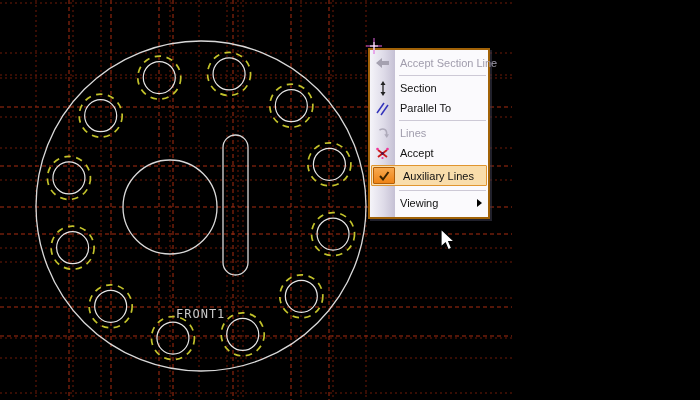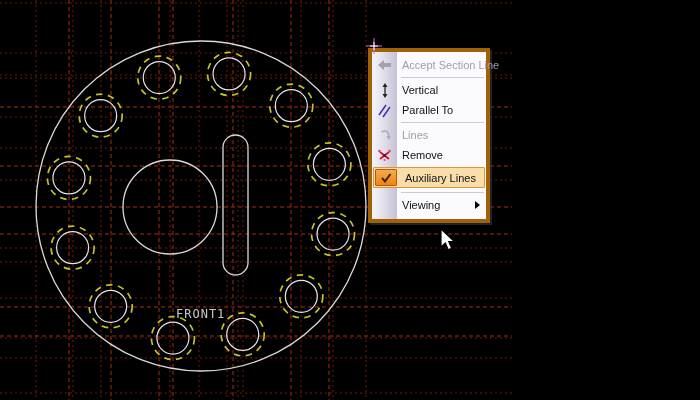--- a/index.html
+++ b/index.html
@@ -14,21 +14,21 @@
   .geo{fill:none;stroke:#d9d9d9;stroke-width:1.3;}
   .hole{fill:none;stroke:#e6e6e6;stroke-width:1.2;}
   .thread{fill:none;stroke:#c2c22a;stroke-width:1.7;stroke-dasharray:6.5 5.5;}
   #view-label{
     position:absolute;color:#c9c9c9;font-size:12px;letter-spacing:1px;
     font-family:"DejaVu Sans Mono",monospace;
   }
   
   .menu{
     position:absolute;width:122px;background:#fbfafd;
-    border:4px solid #a16207;box-shadow:2px 2px 0 rgba(60,60,80,.55);
+    border:2px solid #a16207;box-shadow:2px 2px 0 rgba(60,60,80,.55);
     padding:3px 0 4px 0;box-sizing:border-box;font-size:11px;color:#111;
   }
   .menu::before{
     content:"";position:absolute;left:0;top:0;bottom:0;width:25px;
     background:linear-gradient(to right,#f5f4f9 0%,#dedbe8 55%,#c5c0d4 100%);
   }
   .mi{position:relative;display:flex;align-items:center;height:20px;z-index:1;}
   .mi .ic{width:25px;display:flex;align-items:center;justify-content:center;flex:0 0 25px;}
   .mi .lbl{padding-left:5px;white-space:nowrap;}
   .mi.disabled .lbl{color:#a09cac;}
@@ -148,21 +148,21 @@
 
 
   <div class="mi">
     <span class="ic">
       <svg width="14" height="15" viewBox="0 0 14 15">
         <line x1="7" y1="2" x2="7" y2="13" stroke="#222" stroke-width="1.3"></line>
         <polygon points="7,0 4.5,4 9.5,4" fill="#222"></polygon>
         <polygon points="7,15 4.5,11 9.5,11" fill="#222"></polygon>
       </svg>
     </span>
-    <span class="lbl">Vertical</span>
+    <span class="lbl">Section</span>
   </div>
 
   <div class="mi">
     <span class="ic">
       <svg width="15" height="15" viewBox="0 0 15 15">
         <line x1="2" y1="12" x2="9" y2="2" stroke="#3333bb" stroke-width="1.5"></line>
         <line x1="6" y1="14" x2="13" y2="4" stroke="#3333bb" stroke-width="1.5"></line>
       </svg>
     </span>
     <span class="lbl">Parallel To</span>
@@ -187,21 +187,21 @@
     <span class="ic">
       <svg width="15" height="14" viewBox="0 0 15 14">
         <line x1="3" y1="4" x2="12" y2="11" stroke="#cc1818" stroke-width="1.8"></line>
         <line x1="12" y1="4" x2="3" y2="11" stroke="#cc1818" stroke-width="1.8"></line>
         <circle cx="2.5" cy="3" r="1.3" fill="#ee3399"></circle>
         <circle cx="12.5" cy="3" r="1.3" fill="#ee3399"></circle>
         <circle cx="7.5" cy="12" r="1.1" fill="#ee3399"></circle>
         <circle cx="7.5" cy="7.5" r="1.4" fill="#551144"></circle>
       </svg>
     </span>
-    <span class="lbl">Remove</span>
+    <span class="lbl">Accept</span>
   </div>
 
   <div class="mi hl">
     <span class="ic">
       <svg width="14" height="12" viewBox="0 0 14 12">
         <path d="M3,6 L6,9.5 L11.5,2" fill="none" stroke="#3a2300" stroke-width="2"></path>
       </svg>
     </span>
     <span class="lbl">Auxiliary Lines</span>
   </div>

